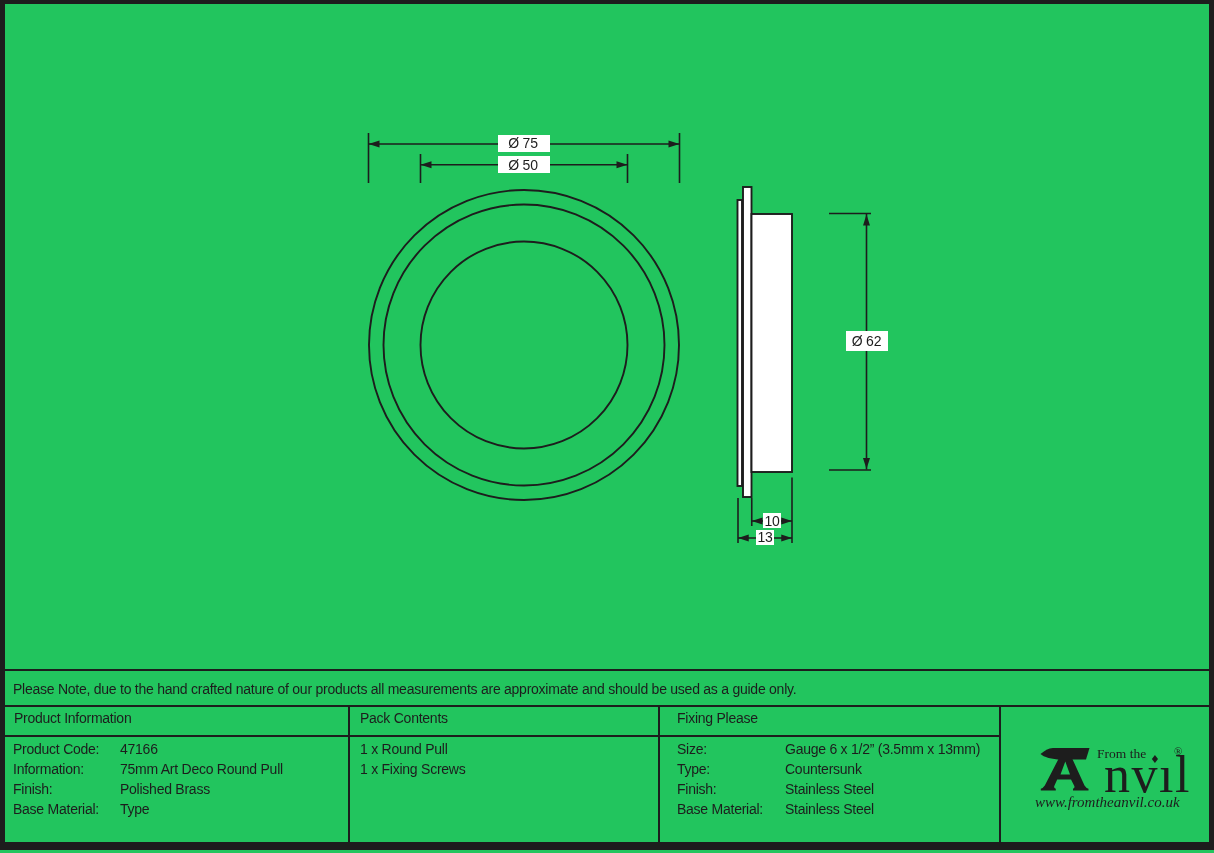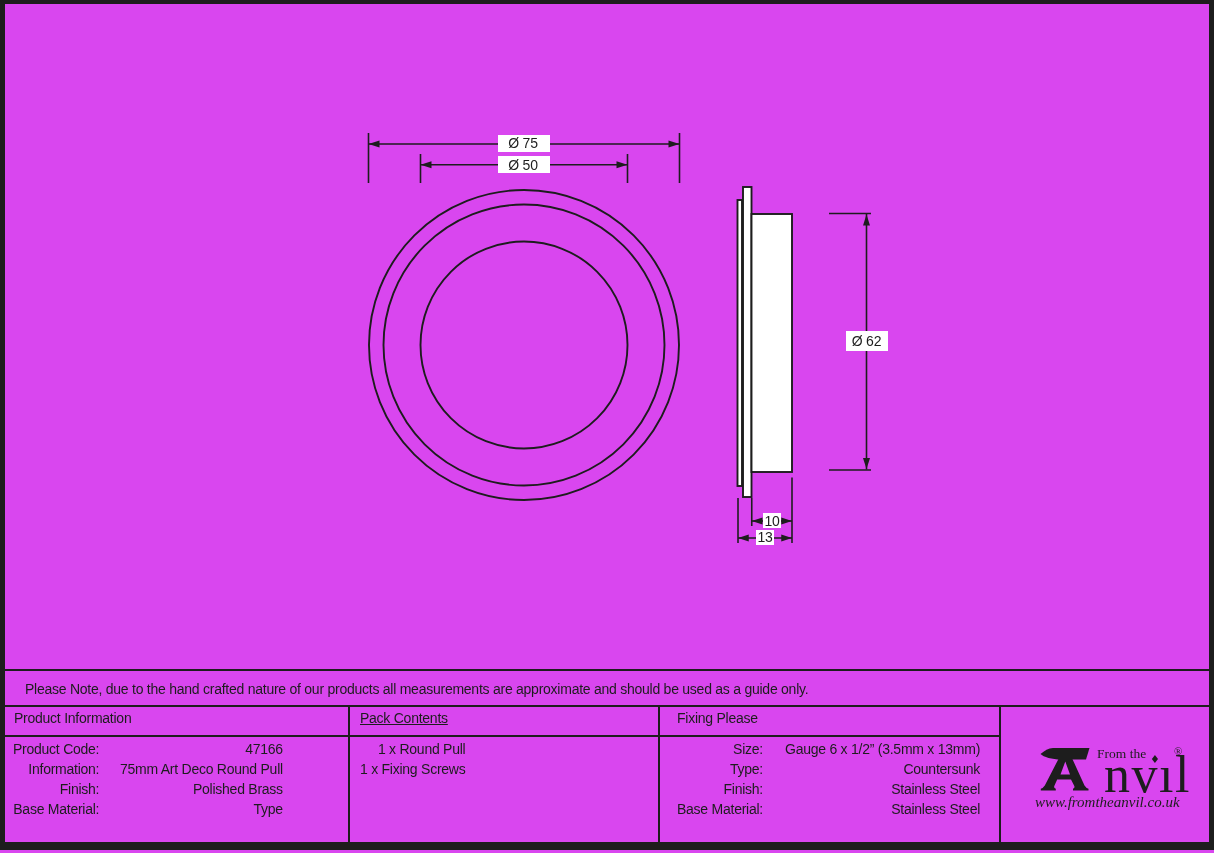--- a/index.html
+++ b/index.html
@@ -1,24 +1,24 @@
 <!DOCTYPE html>
 <html><head>
 <meta charset="utf-8">
 <style>
   html,body{margin:0;padding:0;background:#fff;}
-  .page{position:relative;width:1214px;height:853px;background:#d946ef;font-family:"Liberation Sans",sans-serif;color:#1d1d1d;overflow:hidden;}
+  .page{position:relative;width:1214px;height:853px;background:#22c55e;font-family:"Liberation Sans",sans-serif;color:#1d1d1d;overflow:hidden;}
   .frame{position:absolute;left:0;top:0;width:1214px;height:850px;border-style:solid;border-color:#1d1d1d;border-width:4px 5px 8px 5px;box-sizing:border-box;}
   .drawing{position:absolute;left:0;top:0;}
   .hl,.vl{position:absolute;background:#1d1d1d;}
   .txt{position:absolute;white-space:nowrap;}
   .note,.hdr,.col{font-size:14px;letter-spacing:-0.25px;}
   .note{line-height:20px;}
   .hdr{line-height:20px;}
-  .col{position:absolute;text-align:right;}
+  .col{position:absolute;}
   .col div{height:20.1px;line-height:20.1px;}
   .logo{position:absolute;left:1000px;top:706px;width:246px;height:139px;}
   .logo .fromthe{position:absolute;left:97px;top:41px;font-family:"Liberation Serif",serif;font-size:13.5px;line-height:1;}
   .logo .brand{position:absolute;left:104px;top:43px;font-family:"Liberation Serif",serif;font-size:52px;line-height:1;letter-spacing:1.5px;}
   .logo .diamond{position:absolute;left:150px;top:48px;font-size:11px;line-height:1;font-family:"DejaVu Sans",sans-serif;}
   .logo .reg{position:absolute;left:174px;top:40px;font-size:11px;line-height:1;font-family:"Liberation Serif",serif;}
   .logo .website{position:absolute;left:35px;top:89px;font-family:"Liberation Serif",serif;font-style:italic;font-size:15px;line-height:1;}
 </style>
 </head>
 <body>
@@ -83,24 +83,24 @@
     </g>
   </svg>
 
   <div class="hl" style="left:5px;top:669px;width:1204px;height:2px;"></div>
   <div class="hl" style="left:5px;top:705px;width:1204px;height:2px;"></div>
   <div class="hl" style="left:5px;top:735px;width:995px;height:2px;"></div>
   <div class="vl" style="left:348px;top:705px;width:2px;height:137px;"></div>
   <div class="vl" style="left:658px;top:705px;width:2px;height:137px;"></div>
   <div class="vl" style="left:999px;top:705px;width:2px;height:137px;"></div>
 
-  <div class="txt note" style="left:25px;top:679px;">Please Note, due to the hand crafted nature of our products all measurements are approximate and should be used as a guide only.</div>
+  <div class="txt note" style="left:13px;top:679px;">Please Note, due to the hand crafted nature of our products all measurements are approximate and should be used as a guide only.</div>
 
   <div class="txt hdr" style="left:14px;top:708px;">Product Information</div>
-  <div class="txt hdr" style="left:360px;top:708px;text-decoration:underline;">Pack Contents</div>
+  <div class="txt hdr" style="left:360px;top:708px;">Pack Contents</div>
   <div class="txt hdr" style="left:677px;top:708px;">Fixing Please</div>
 
   <div class="col" style="left:13px;top:739px;">
       <div>Product Code:</div>
       <div>Information:</div>
       <div>Finish:</div>
       <div>Base Material:</div>
     </div>
   <div class="col" style="left:120px;top:739px;">
       <div>47166</div>

